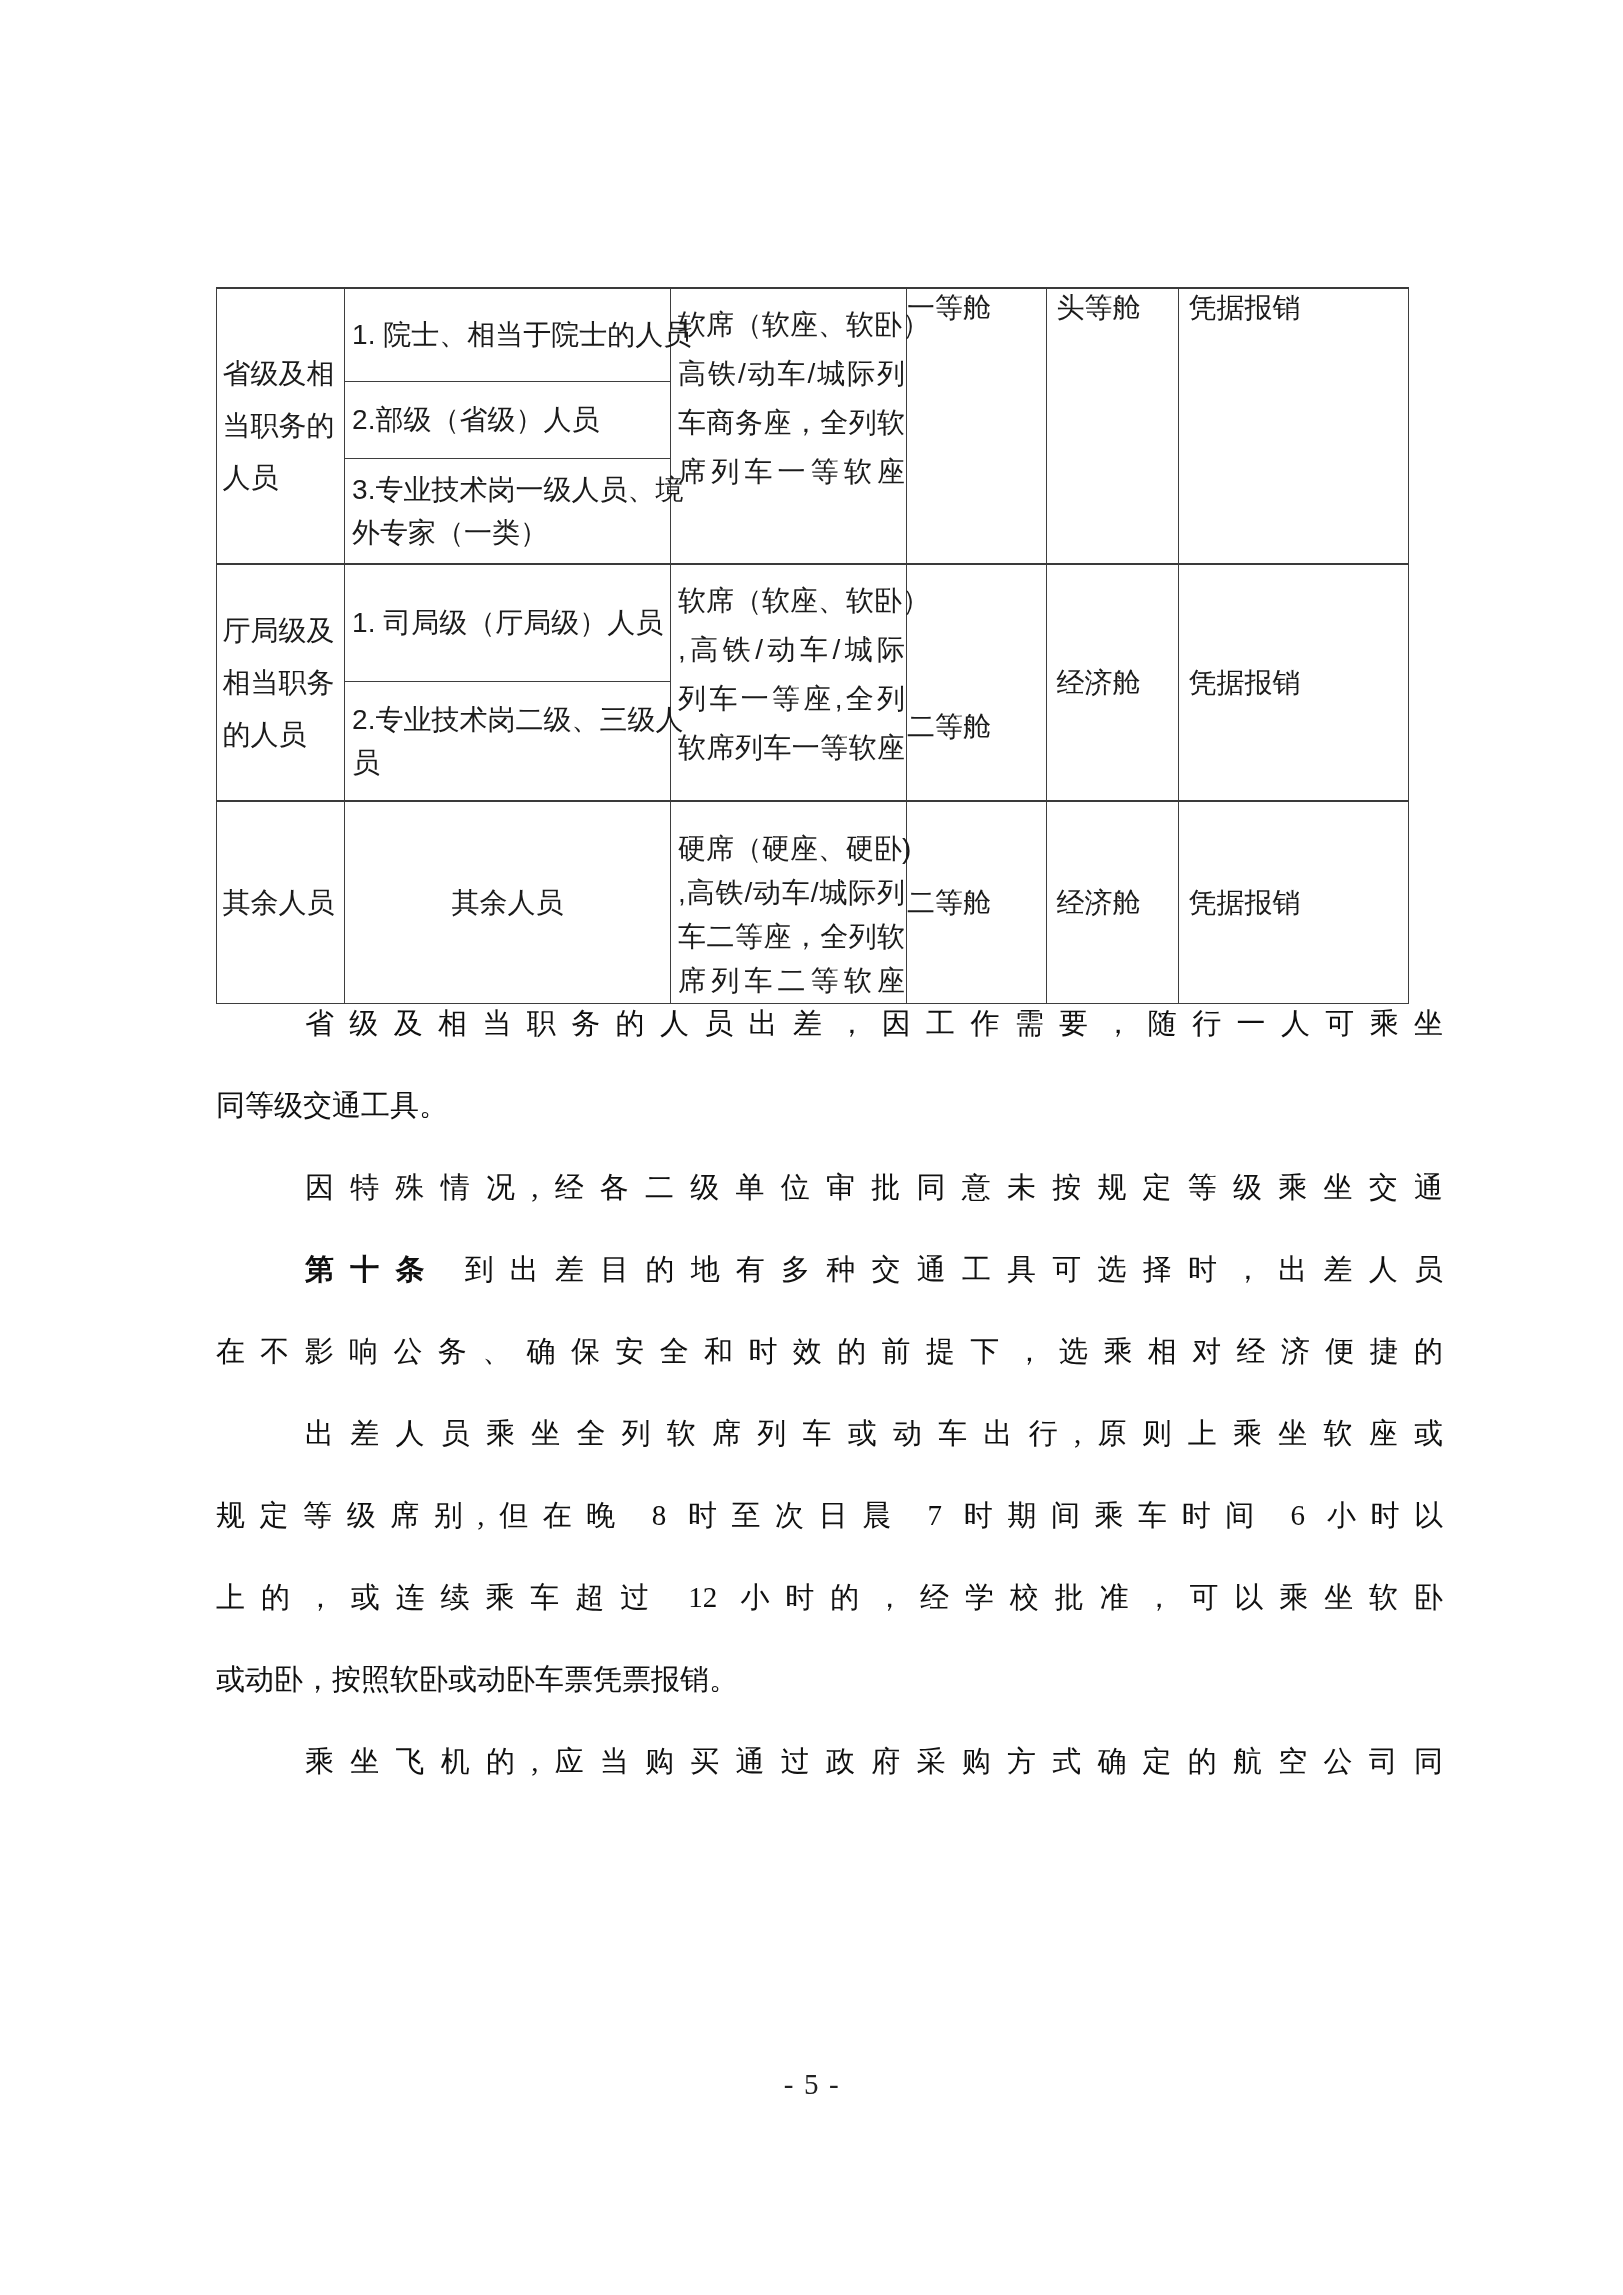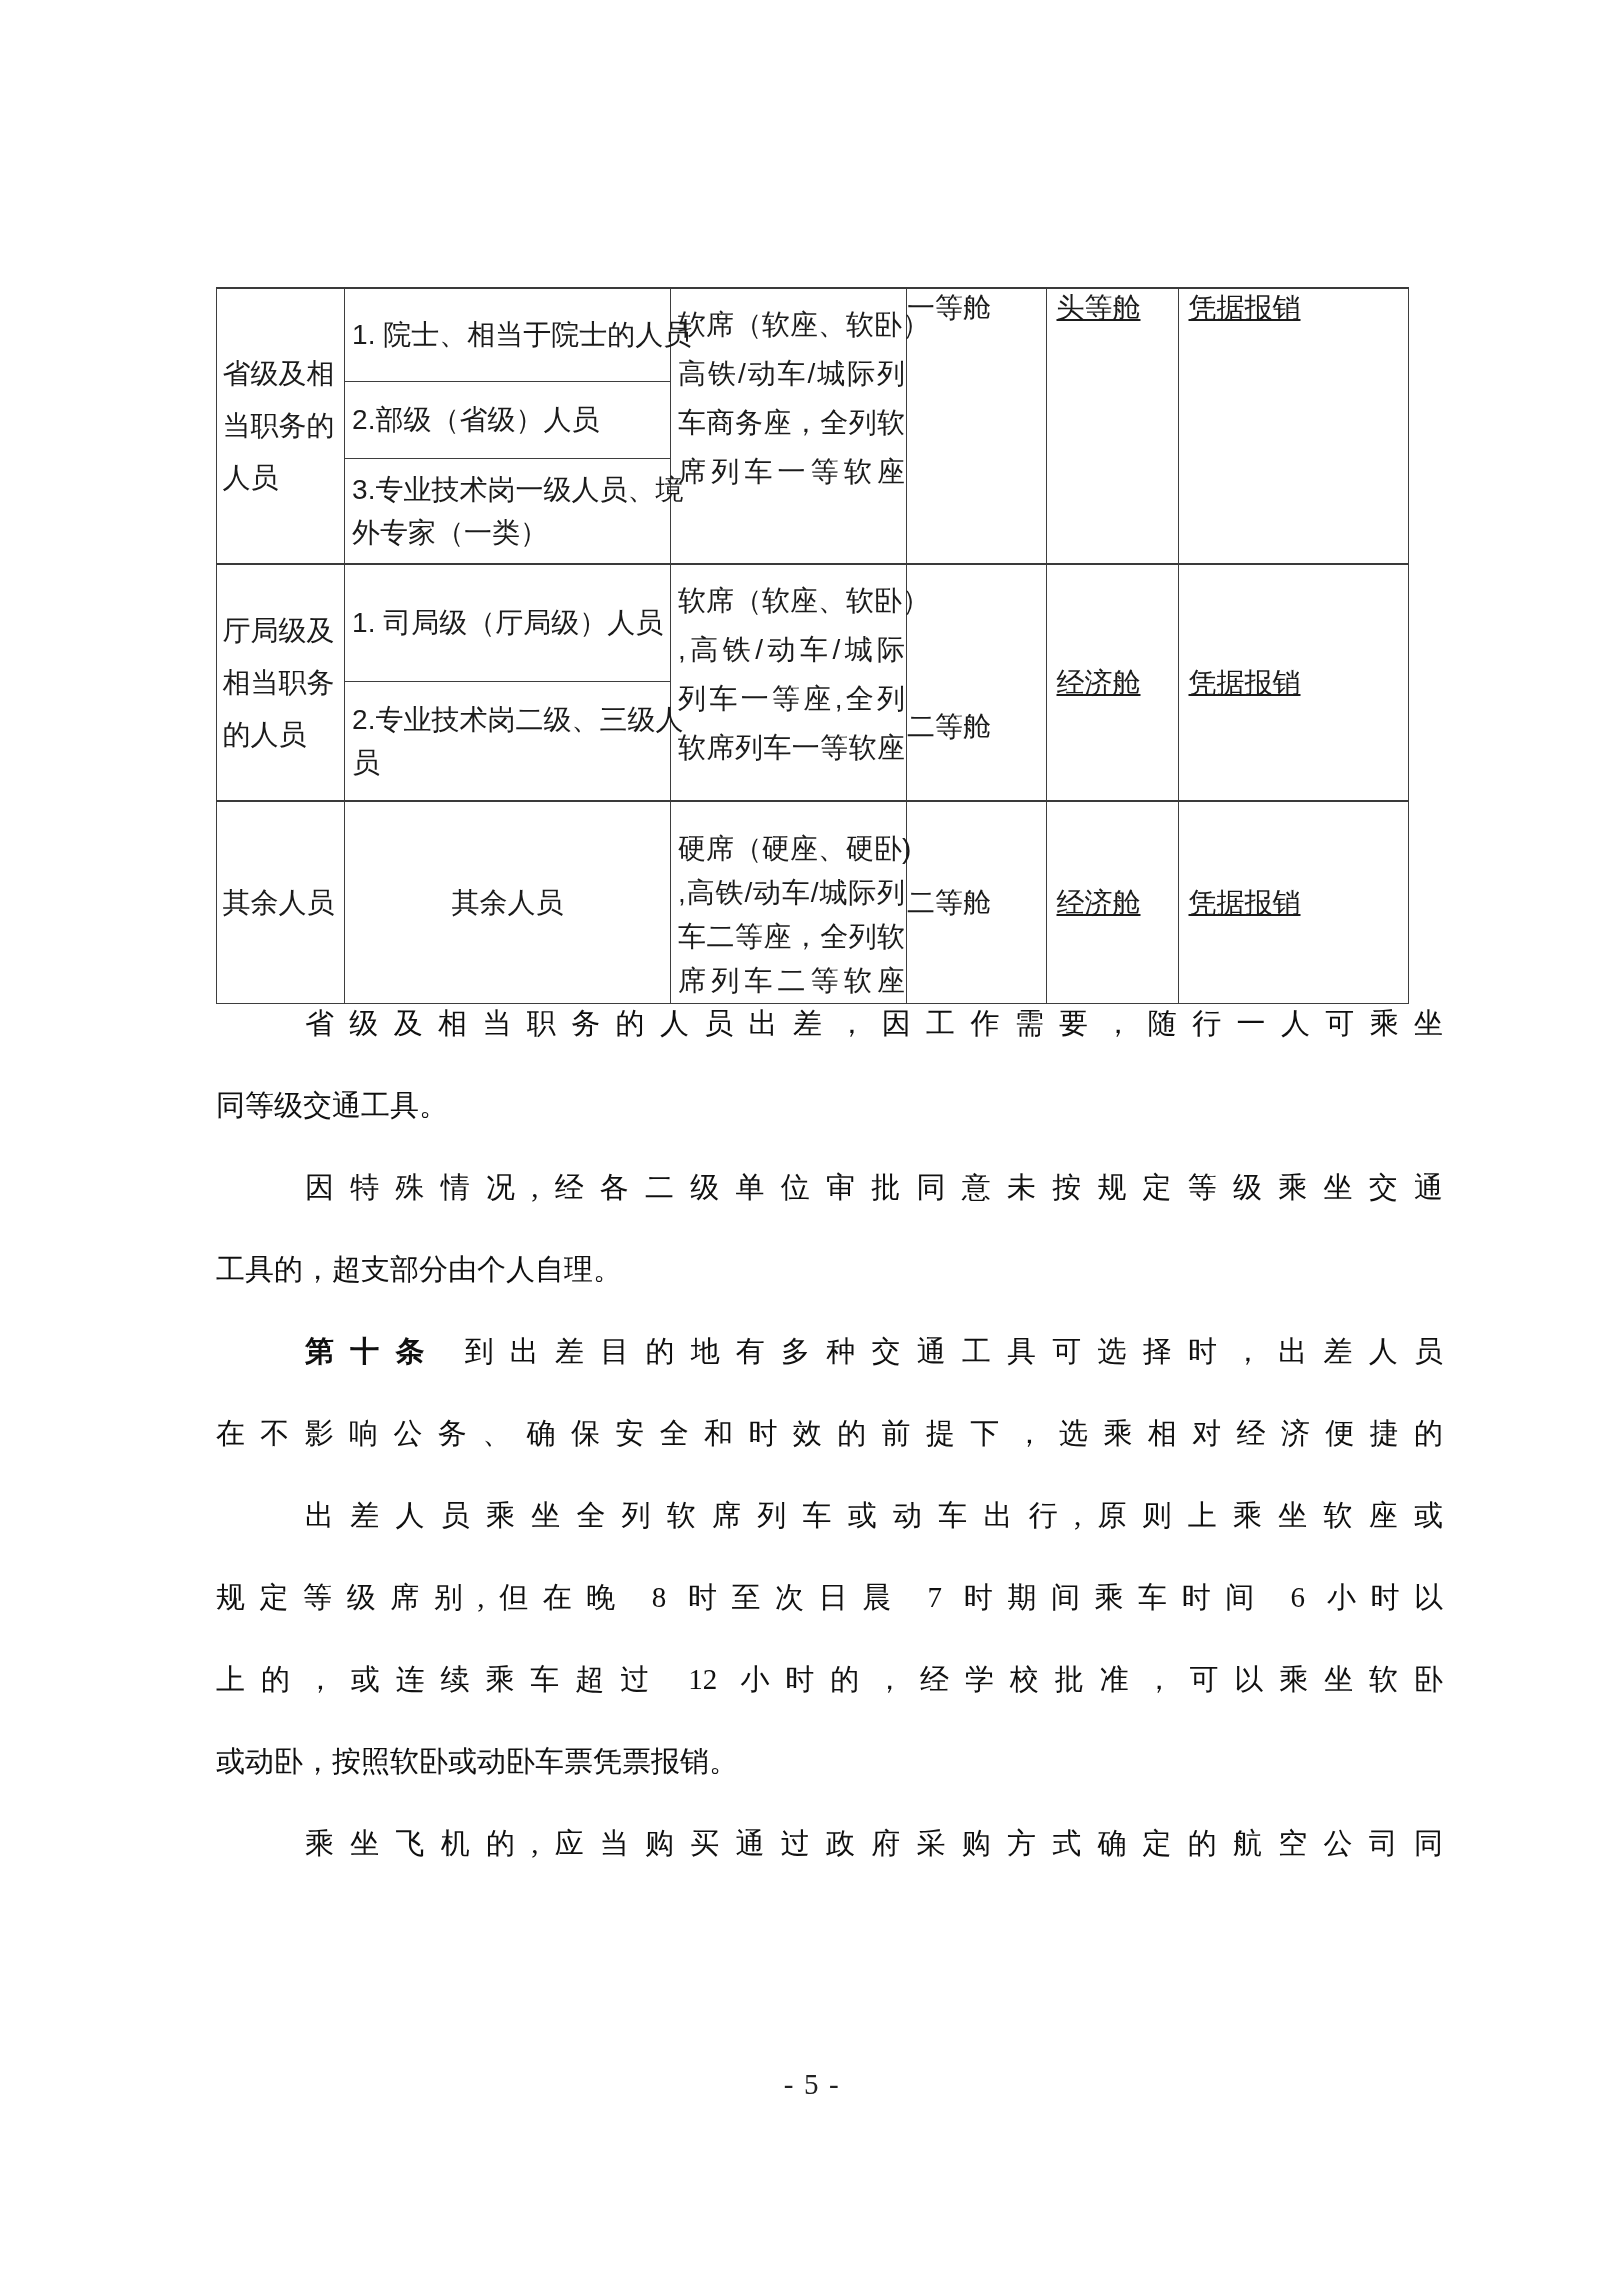--- a/index.html
+++ b/index.html
@@ -29,21 +29,21 @@
   td.c3 .cline{
     line-height:49px;white-space:nowrap;width:227px;
     text-align:justify;text-align-last:justify;
   }
   tr.r3 td.c3{padding-top:25px;}
   tr.r3 td.c3 .cline{line-height:44px;}
   td.classcell{padding-left:9.5px;}
   td.pad-down{vertical-align:top;}
   td.ship-bottom{vertical-align:bottom;padding-bottom:54px;}
   .ship-overlap{margin-left:-9.5px;white-space:nowrap;}
-  .plain{white-space:nowrap;text-decoration:underline;}
+  .plain{white-space:nowrap;}
   
   .body-text{
     position:absolute;left:216px;top:982px;width:1227px;
     font-size:29px;color:#101010;
   }
   .bl{
     height:82px;line-height:82px;
     text-align:justify;text-align-last:justify;
   }
   .bl.end{text-align-last:left;}
@@ -162,21 +162,20 @@
           <div class="plain">凭据报销</div>
         </td>
       </tr>
     </tbody>
   </table>
 
   <div class="body-text">
     <div class="bl indent"><span>省级及相当职务的人员出差，因工作需要，随行一人可乘坐</span></div>
     <div class="bl end"><span>同等级交通工具。</span></div>
     <div class="bl indent"><span>因特殊情况,经各二级单位审批同意未按规定等级乘坐交通</span></div>
-    <div class="bl end"><span>工具的，超支部分由个人自理。</span></div>
     <div class="bl indent"><strong class="term">第十条</strong><span>到出差目的地有多种交通工具可选择时，出差人员</span></div>
     <div class="bl"><span>在不影响公务、确保安全和时效的前提下，选乘相对经济便捷的</span></div>
     <div class="bl indent"><span>出差人员乘坐全列软席列车或动车出行,原则上乘坐软座或</span></div>
     <div class="bl"><span>规定等级席别,但在晚 8 时至次日晨 7 时期间乘车时间 6 小时以</span></div>
     <div class="bl"><span>上的，或连续乘车超过 12 小时的，经学校批准，可以乘坐软卧</span></div>
     <div class="bl end"><span>或动卧，按照软卧或动卧车票凭票报销。</span></div>
     <div class="bl indent"><span>乘坐飞机的,应当购买通过政府采购方式确定的航空公司同</span></div>
   </div>
 
   <div class="footer">- 5 -</div>

